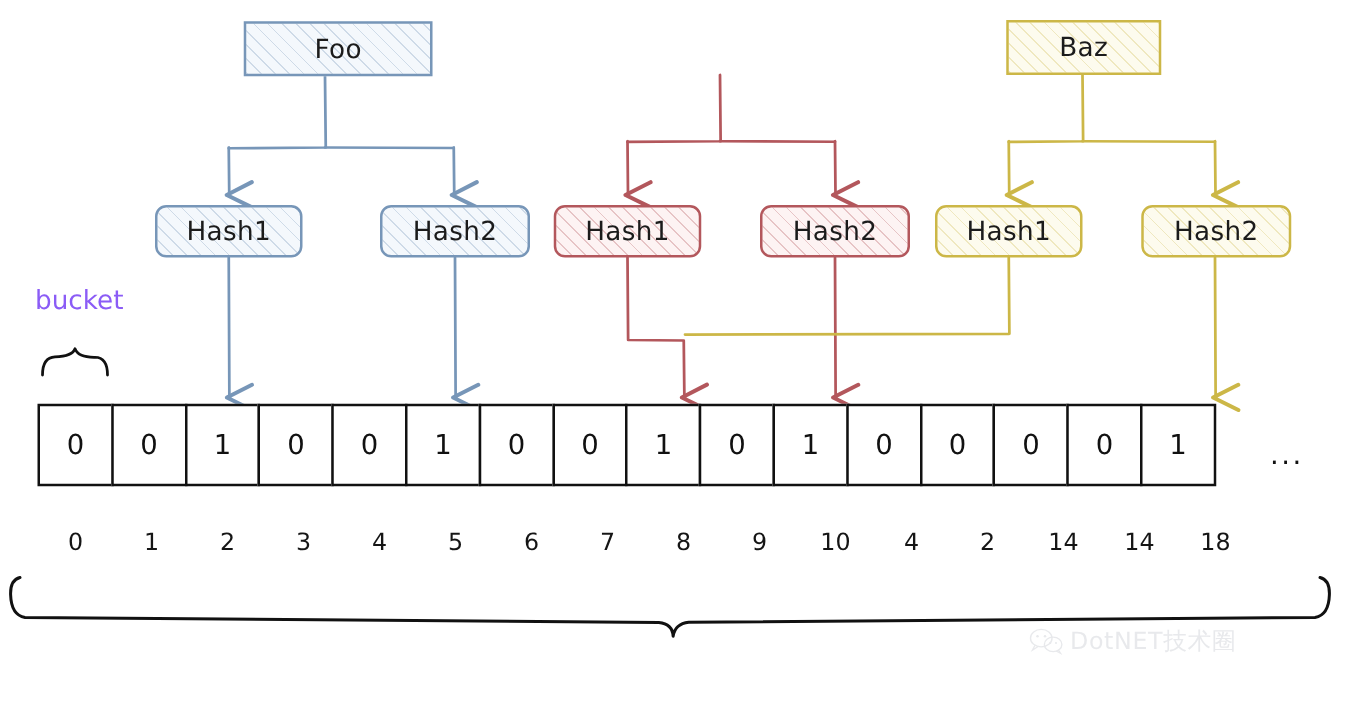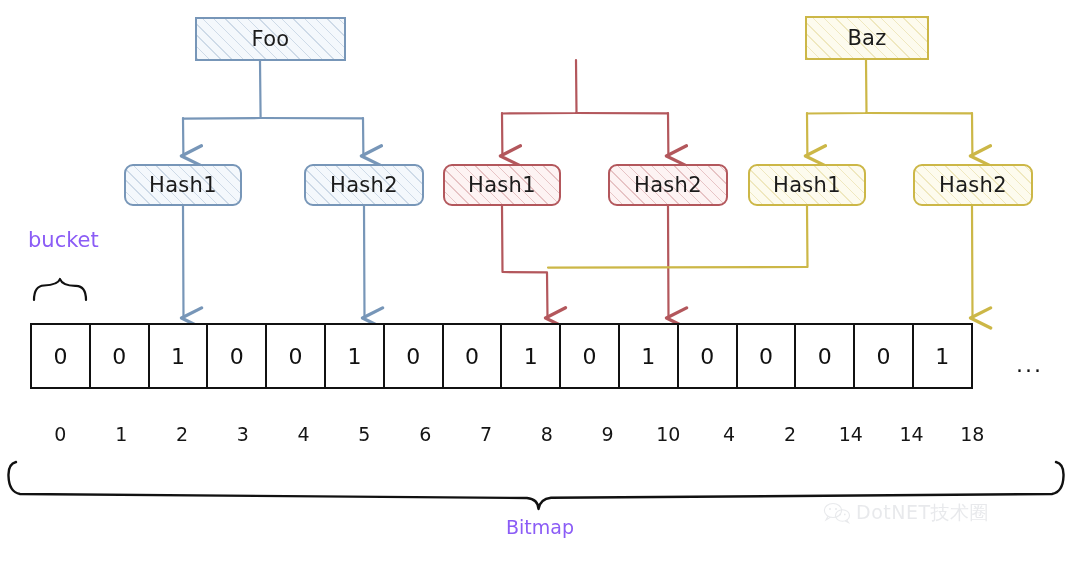--- a/index.html
+++ b/index.html
@@ -264,21 +264,20 @@
       <div class="idx">8</div>
       <div class="idx">9</div>
       <div class="idx">10</div>
       <div class="idx">4</div>
       <div class="idx">2</div>
       <div class="idx">14</div>
       <div class="idx">14</div>
       <div class="idx">18</div>
     </div>
 
-  <div class="label" id="bitmap-label">Bitmap</div>
 
   <div id="watermark">
     <span>
       <svg width="28" height="22" viewBox="0 0 28 22" fill="none" stroke="#c9ccd2" stroke-width="1.1">
         <ellipse cx="10" cy="8.5" rx="8.6" ry="7"></ellipse>
         <path d="M5 14.2 L3 18 L7.2 15.4"></path>
         <circle cx="7" cy="7" r="1" fill="#c9ccd2" stroke="none"></circle>
         <circle cx="13" cy="7" r="1" fill="#c9ccd2" stroke="none"></circle>
         <ellipse cx="19.5" cy="13.5" rx="7" ry="5.8"></ellipse>
         <path d="M23.6 17.8 L25.4 20.6 L21.9 18.8"></path>

